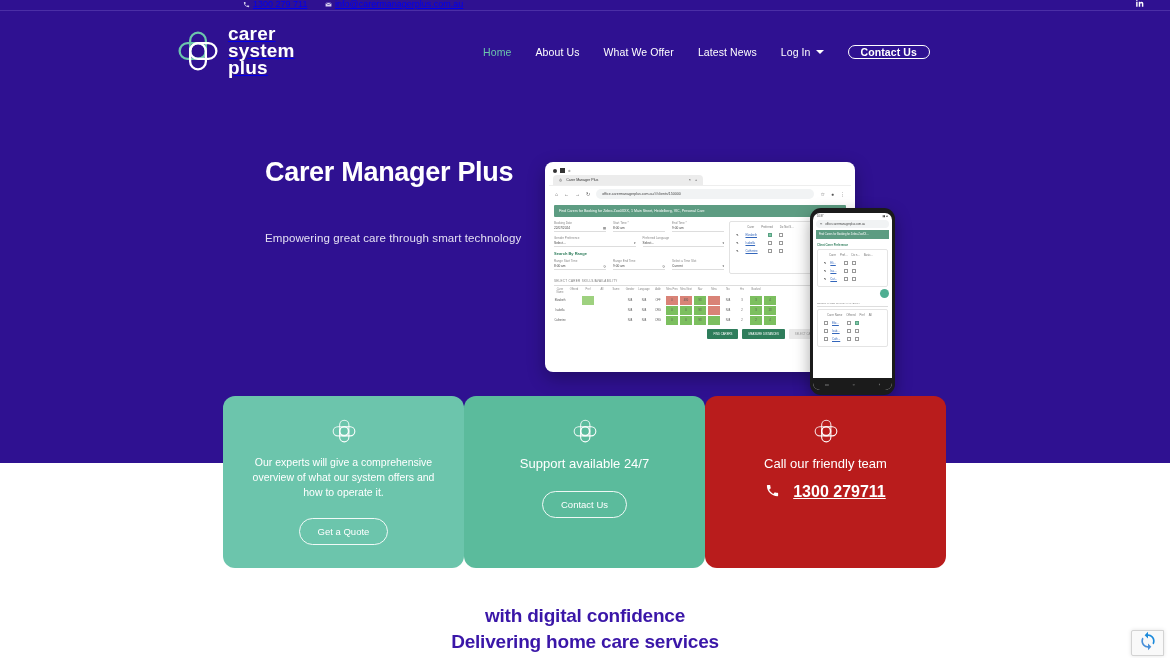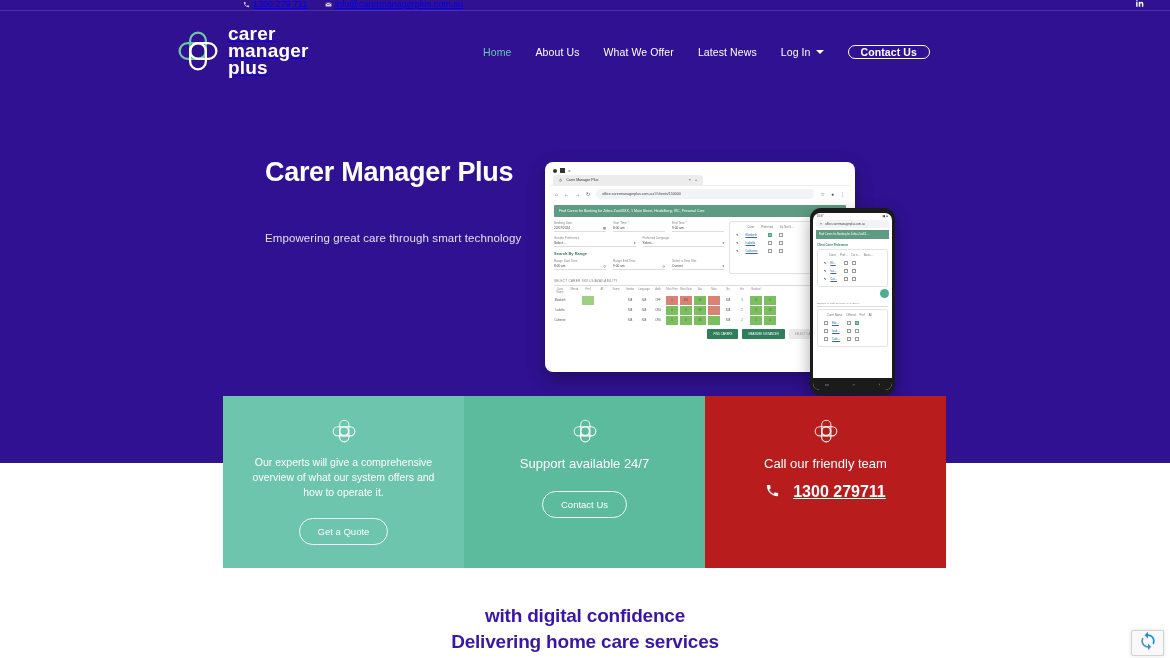--- a/index.html
+++ b/index.html
@@ -143,21 +143,21 @@
   .ph-url { margin: 1px 3px; background: #f1f3f4; border-radius: 6px; font-size: 2.8px; color: #444; padding: 2px 4px; display: flex; gap: 3px; align-items: center; }
   .ph-banner { margin: 2px 3px; background: #5d9c82; color: #fff; font-size: 2.6px; padding: 3px 3px; display: flex; white-space: nowrap; overflow: hidden; }
   .ph-sec { font-size: 2.8px; color: #2e7d5b; font-weight: 700; margin: 4px 4px 2px 4px; }
   .ph-box { margin: 0 4px; border: 0.6px solid #e4e4e4; border-radius: 2px; padding: 3px; }
   .ph-fab { width: 9px; height: 9px; border-radius: 50%; background: #4fae92; margin: 2px 3px 0 auto; }
   .ph-tbl-title { font-size: 2.4px; color: #888; margin: 4px 4px 2px 4px; border-bottom: 0.6px solid #ddd; padding-bottom: 1px; }
   .ph-navbar { position: absolute; bottom: 0; left: 0; right: 0; height: 12px; background: #1b1b1b; display: flex; align-items: center; justify-content: space-around; color: #bbb; font-size: 4px; }
 
   
   .cards { position: absolute; left: 223px; top: 396px; width: 723px; height: 172px; display: flex; }
-  .card { flex: 1; display: flex; flex-direction: column; align-items: center; padding-top: 22px; }
+  .card { flex: 1; display: flex; flex-direction: column; align-items: center; padding-top: 22px; border-radius: 12px; }
   .card-icon { width: 26px; height: 26px; margin-bottom: 11px; }
   .card-text { color: #ffffff; font-size: 10.5px; line-height: 1.45; text-align: center; padding: 0 24px; }
   .card-text.big { font-size: 13px; }
   .card-btn {
     margin-top: 17px; border: 1px solid rgba(255,255,255,0.9); border-radius: 18px;
     color: #ffffff; font-size: 9.5px; padding: 7px 18px; text-decoration: none; white-space: nowrap;
   }
   .card-phone { display: flex; align-items: center; gap: 13px; margin-top: 9px; color: #fff; font-size: 16px; font-weight: 700; }
 
   
@@ -217,21 +217,21 @@
           <span class="logo-mark">
             <svg width="42" height="42" viewBox="0 0 48 48">
               <rect x="3" y="15" width="30" height="18" rx="9" ry="9" fill="none" stroke="#6CC5AC" stroke-width="2.6"></rect>
               <rect x="15" y="3" width="18" height="30" rx="9" ry="9" fill="none" stroke="#6CC5AC" stroke-width="2.6"></rect>
               <rect x="15" y="15" width="30" height="18" rx="9" ry="9" fill="none" stroke="#ffffff" stroke-width="2.6"></rect>
               <rect x="15" y="15" width="18" height="30" rx="9" ry="9" fill="none" stroke="#ffffff" stroke-width="2.6"></rect>
             </svg>
           </span>
           <span class="logo-text">
             <span>carer</span>
-            <span>manager</span>
+            <span>system</span>
             <span>plus</span>
           </span>
         </a>
 
         <div class="nav">
           <a class="active" href="#">Home</a>
           <a href="#">About Us</a>
           <a href="#">What We Offer</a>
           <a href="#">Latest News</a>
           <a class="has-caret" href="#">

